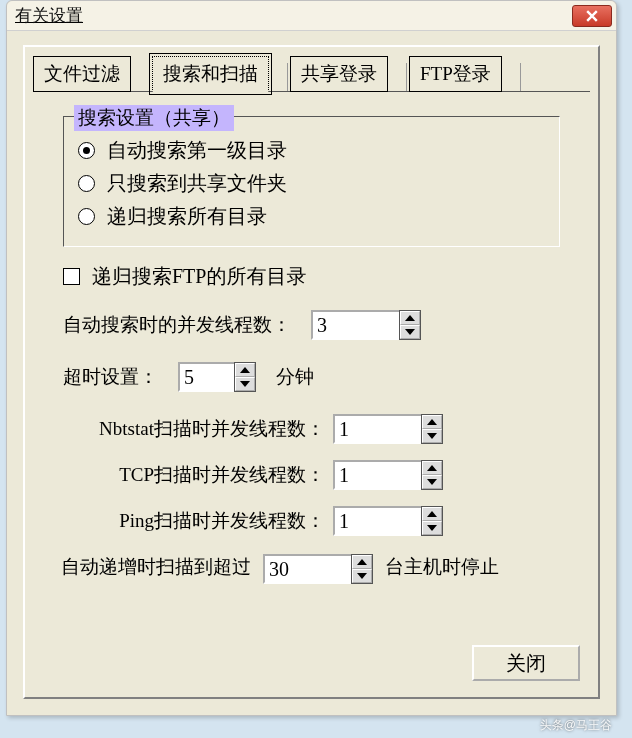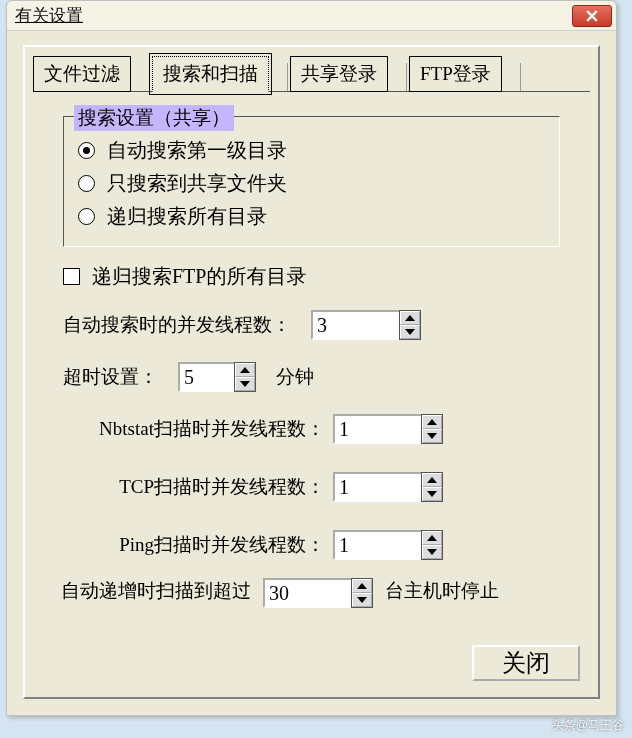--- a/index.html
+++ b/index.html
@@ -158,38 +158,38 @@
 }
 .spin-up, .spin-down {
   flex: 1;
   background: #ddd;
   display: flex; align-items: center; justify-content: center;
   cursor: pointer;
   border: 1px outset #fff;
 }
 .tri-up { width: 0; height: 0; border-left: 5px solid transparent; border-right: 5px solid transparent; border-bottom: 6px solid #000; }
 .tri-down { width: 0; height: 0; border-left: 5px solid transparent; border-right: 5px solid transparent; border-top: 6px solid #000; }
-.aligned { display: grid; grid-template-columns: 270px auto 1fr; align-items: center; row-gap: 28px; margin: 0 30px 18px 30px; font-size: 19px; }
+.aligned { display: grid; grid-template-columns: 270px auto 1fr; align-items: center; row-gap: 16px; margin: 0 30px 18px 30px; font-size: 19px; }
 .aligned .al-label { text-align: right; padding-right: 8px; }
 .autorow { margin: 0 28px; display: flex; align-items: flex-start; font-size: 19px; gap: 12px; }
 .footer {
   position: absolute;
   right: 18px; bottom: 16px;
 }
 .btn {
   width: 108px; height: 36px;
   background: #ece9d8;
   border: 2px outset #fff;
-  font-size: 24px;
+  font-size: 20px;
   font-family: Liberation Mono, monospace;
   cursor: pointer;
 }
 .watermark {
   position: absolute;
-  right: 8px; bottom: 4px;
+  right: 20px; bottom: 4px;
   font-size: 12px;
   color: rgba(255,255,255,0.9);
   text-shadow: 0 0 3px rgba(0,0,0,0.6);
   font-family: sans-serif;
 }
 </style>
 </head>
 <body>
 
 <div class="window">

